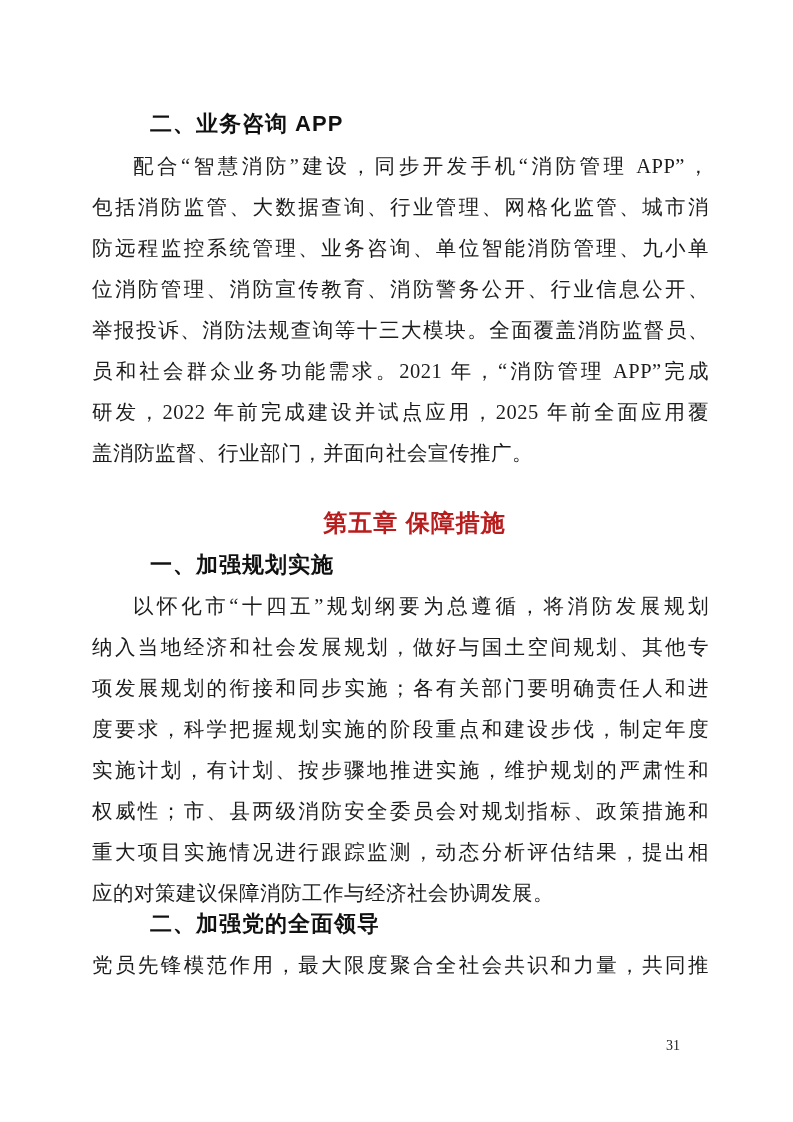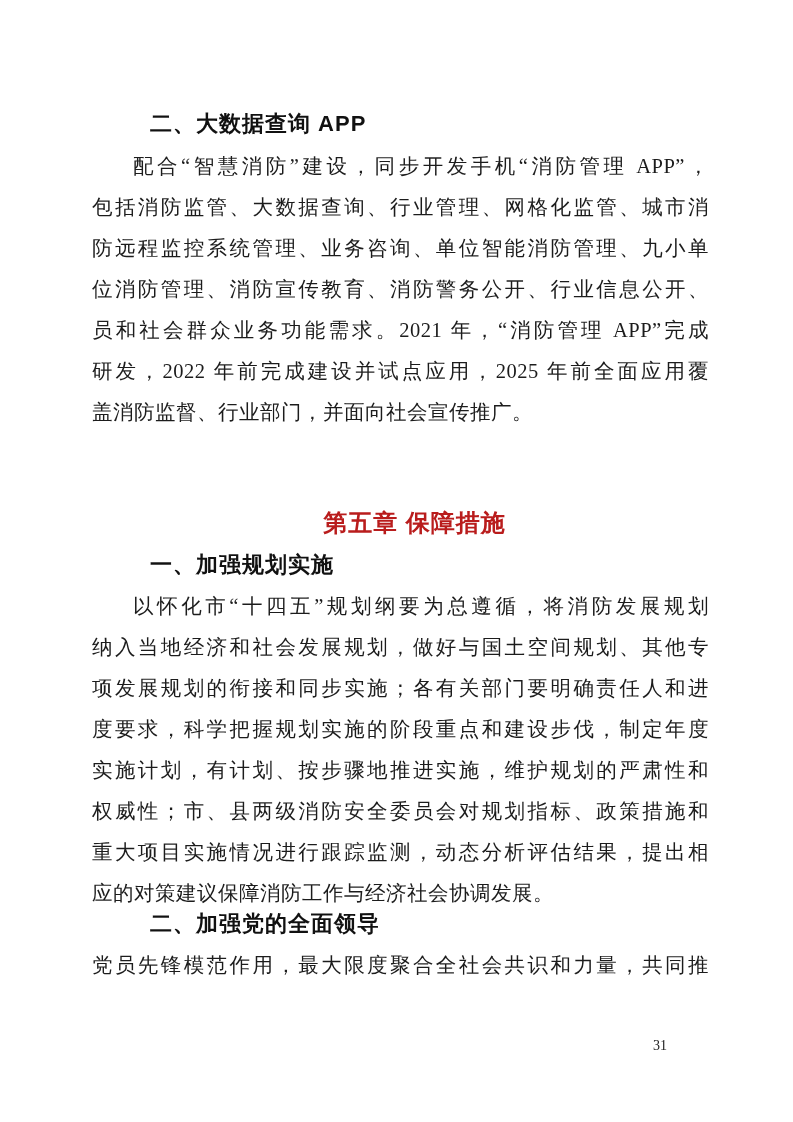--- a/index.html
+++ b/index.html
@@ -58,40 +58,41 @@
     font-family: "Liberation Sans", "DejaVu Sans", sans-serif;
     font-weight: bold;
     font-size: 24px;
     line-height: 30px;
     letter-spacing: 1px;
     color: #b91c1c;
   }
   .page-number {
     position: absolute;
     top: 1038px;
-    left: 645px;
+    left: 666px;
     width: 30px;
-    text-align: center;
+    text-align: left;
     font-size: 14px;
     font-family: "Liberation Serif", "DejaVu Serif", serif;
     color: #222222;
   }
 </style>
 </head>
 <body>
 
 <div class="page">
 
-  <h3 class="sub-heading" style="top:111px">二、大数据查询 APP</h3>
+  <h3 class="sub-heading" style="top:111px">二、业务咨询 APP</h3>
 
   <div class="para" style="top:146px">
     <div class="ln just indent">配合“智慧消防”建设，同步开发手机“消防管理 APP”，</div>
     <div class="ln just">包括消防监管、大数据查询、行业管理、网格化监管、城市消</div>
     <div class="ln just">防远程监控系统管理、业务咨询、单位智能消防管理、九小单</div>
     <div class="ln just">位消防管理、消防宣传教育、消防警务公开、行业信息公开、</div>
+    <div class="ln just">举报投诉、消防法规查询等十三大模块。全面覆盖消防监督员、</div>
     <div class="ln just">员和社会群众业务功能需求。2021 年，“消防管理 APP”完成</div>
     <div class="ln just">研发，2022 年前完成建设并试点应用，2025 年前全面应用覆</div>
     <div class="ln">盖消防监督、行业部门，并面向社会宣传推广。</div>
   </div>
 
   <h2 class="chapter-heading" style="top:508px">第五章 保障措施</h2>
 
   <h3 class="sub-heading" style="top:552px">一、加强规划实施</h3>
 
   <div class="para" style="top:586px">

